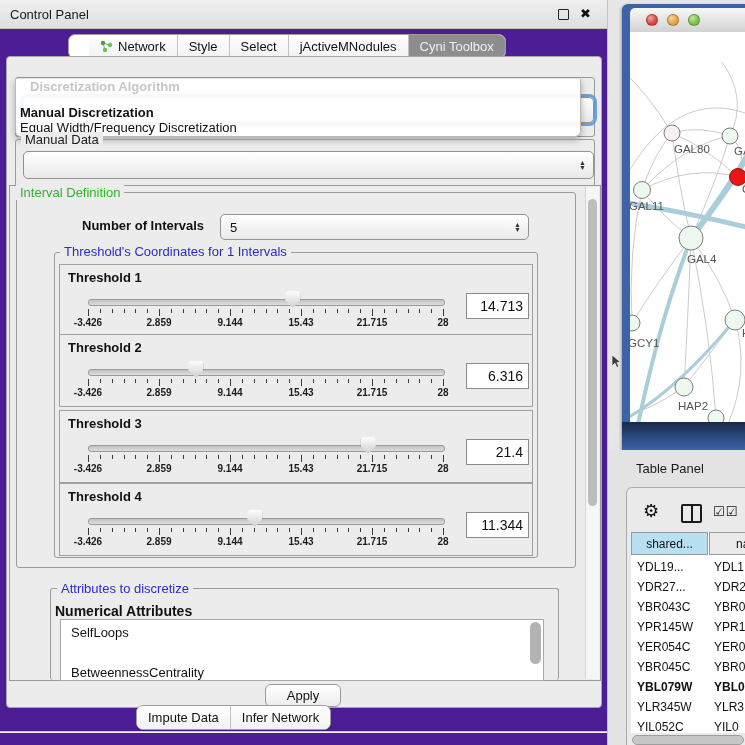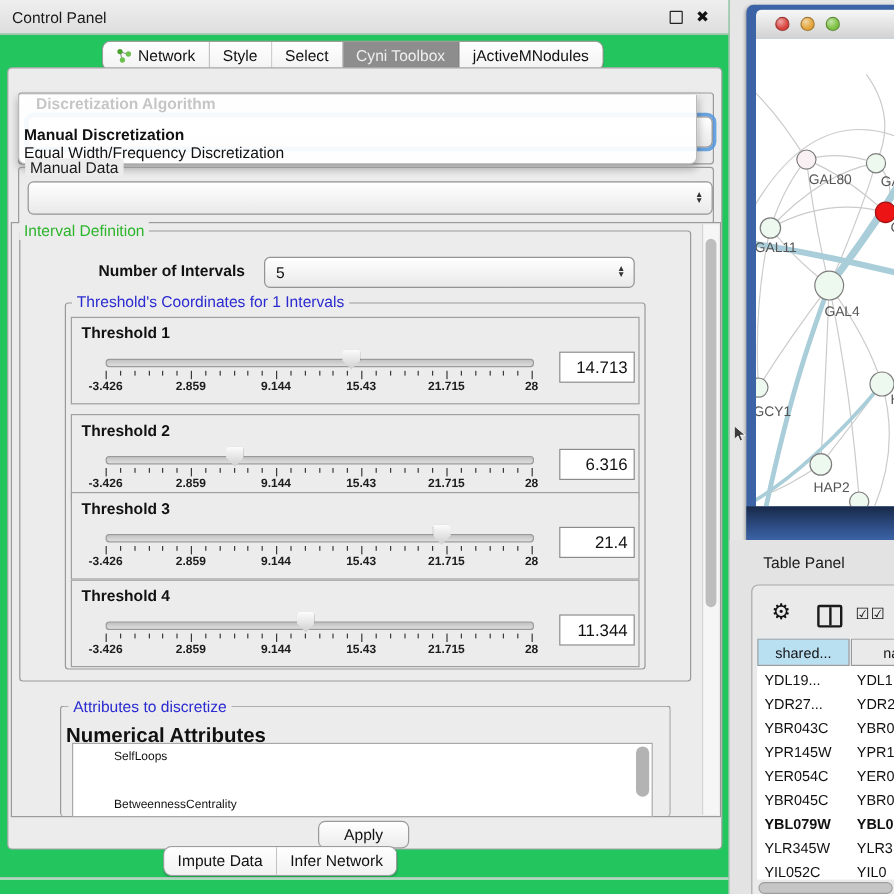--- a/index.html
+++ b/index.html
@@ -5,34 +5,34 @@
   html,body{margin:0;padding:0;}
   body{
     width:745px;height:745px;position:relative;overflow:hidden;
     background:#e6e6e6;
     font-family:"Liberation Sans","DejaVu Sans",sans-serif;
     -webkit-font-smoothing:antialiased;
   }
   .abs{position:absolute;}
 
   
-  #control-panel{left:0;top:0;width:607px;height:745px;background:#22c55e;border-right:1px solid #c2c2c2;}
+  #control-panel{left:0;top:0;width:607px;height:745px;background:#4c1d95;border-right:1px solid #c2c2c2;}
   #cp-titlebar{left:0;top:0;width:607px;height:28px;background:linear-gradient(#efefef,#dedede);border-bottom:1px solid #c4c4c4;}
   #cp-title{left:10px;top:7px;font-size:13px;color:#1a1a1a;}
   #cp-float{right:38px;top:9px;width:9px;height:9px;border:1.6px solid #222;border-radius:1px;}
   #cp-close{right:16px;top:6px;font-size:13px;font-weight:bold;color:#111;}
 
   
   .tabgroup{display:flex;border:1px solid #9d9d9d;border-radius:7px;overflow:hidden;background:#fff;
     box-shadow:0 1px 1px rgba(0,0,0,0.15);}
   .tabgroup .tab{padding:4px 11px;font-size:13px;color:#111;background:linear-gradient(#ffffff,#f2f2f2);
     border-right:1px solid #c2c2c2;white-space:nowrap;display:flex;align-items:center;gap:5px;cursor:default;}
   .tabgroup .tab:last-child{border-right:none;}
   .tabgroup .tab.selected{background:#8d8d8d;color:#efefef;border-right-color:#7e7e7e;}
-  #top-tabs{left:85px;top:34px;}
+  #top-tabs{left:68px;top:34px;padding-left:20px;}
   #bottom-tabs{left:136px;top:705px;}
   #bottom-divider{left:0;top:731px;width:607px;height:1px;background:#c9c9c9;box-shadow:0 1px 0 #f4f4f4;}
 
   
   #cp-content{left:6px;top:56px;width:594px;height:650px;background:#ececec;border:1px solid #a6a6a6;border-radius:4px;}
 
   .groupbox{position:absolute;border:1px solid #9a9a9a;border-radius:3px;}
   .legend{position:absolute;background:#ececec;padding:0 4px;font-size:13px;white-space:nowrap;}
   .legend.green{color:#2db52d;}
   .legend.blue{color:#2a2ad0;}
@@ -82,23 +82,23 @@
     filter:drop-shadow(0 0 1px rgba(0,0,0,0.6));}
   .thr-ticks{position:absolute;left:28px;top:44px;width:356px;height:8px;}
   .thr-ticks i{position:absolute;top:0;width:1px;background:#3a3a3a;}
   .thr-axis{position:absolute;left:28px;top:52px;width:356px;height:12px;}
   .thr-axis b{position:absolute;transform:translateX(-50%);font-size:10px;font-weight:bold;color:#1c1c1c;white-space:nowrap;}
   .thr-value{position:absolute;left:406px;top:28px;width:56px;height:24px;background:#fff;border:1px solid #8b8b8b;
     font-size:14px;color:#111;text-align:right;line-height:24px;padding-right:5px;box-sizing:content-box;}
 
   #attr-group{left:40px;top:402px;width:507px;height:91px;border-bottom:none;}
   #attr-legend{left:47px;top:395px;}
-  #attr-subtitle{left:45px;top:417px;font-size:17px;font-weight:bold;color:#111;}
+  #attr-subtitle{left:45px;top:417px;font-size:14px;font-weight:bold;color:#111;}
   #attr-list{left:50px;top:433px;width:482px;height:60px;background:#fff;border:1px solid #a8a8a8;overflow:hidden;}
-  #attr-list .item{position:absolute;left:10px;height:20px;font-size:10px;color:#111;white-space:nowrap;margin-left:24px;}
+  #attr-list .item{position:absolute;left:10px;height:20px;font-size:13px;color:#111;white-space:nowrap;}
   #attr-scroll{position:absolute;right:2px;top:2px;width:11px;height:42px;background:#b3b3b3;border-radius:6px;}
 
   #apply-btn{left:258px;top:627px;width:74px;height:21px;background:linear-gradient(#ffffff,#ececec);
     border:1px solid #9a9a9a;border-radius:6px;font-size:13px;color:#111;text-align:center;line-height:21px;}
 
   
   #net-window{left:622px;top:4px;width:123px;height:446px;background:#3b63a6;border-radius:6px 0 0 0;
     box-shadow:-1px 1px 3px rgba(0,0,0,0.3);}
   #net-titlebar{left:8px;top:4px;width:115px;height:24px;background:linear-gradient(#f7f7f7,#d2d2d2);
     border-bottom:1px solid #9a9a9a;border-radius:5px 0 0 0;}
@@ -147,25 +147,25 @@
           <circle cx="5" cy="10" r="2.2" fill="#6ec04f"></circle>
         </svg>
         <span>Network</span>
       </div>
       <div class="tab">
         <span>Style</span>
       </div>
       <div class="tab">
         <span>Select</span>
       </div>
+      <div class="tab">
+        <span>jActiveMNodules</span>
+      </div>
       <div class="tab selected">
         <span>Cyni Toolbox</span>
-      </div>
-      <div class="tab">
-        <span>jActiveMNodules</span>
       </div>
     </div>
 
   <div class="abs" id="cp-content">
 
     <div class="groupbox" id="algo-group"></div>
     <div class="combo" id="algo-combo"></div>
 
     <div class="abs" id="algo-popup">
       <div class="abs" id="popup-ghost-title">Discretization Algorithm</div>
@@ -237,21 +237,21 @@
               <b style="left: 0px;">-3.426</b>
               <b style="left: 71px;">2.859</b>
               <b style="left: 142px;">9.144</b>
               <b style="left: 213px;">15.43</b>
               <b style="left: 284px;">21.715</b>
               <b style="left: 355px;">28</b>
             </div>
             <div class="thr-thumb" style="left: 225.335px;"></div>
             <div class="thr-value">14.713</div>
           </div>
-          <div class="thr-row" style="top: 92px;">
+          <div class="thr-row" style="top: 81px;">
             <div class="thr-label">Threshold 2</div>
             <div class="thr-track"></div>
             <div class="thr-ticks">
               <i style="left: 0px; height: 7px;"></i>
               <i style="left: 11.8333px; height: 4px;"></i>
               <i style="left: 23.6667px; height: 4px;"></i>
               <i style="left: 35.5px; height: 4px;"></i>
               <i style="left: 47.3333px; height: 4px;"></i>
               <i style="left: 59.1667px; height: 4px;"></i>
               <i style="left: 71px; height: 7px;"></i>

